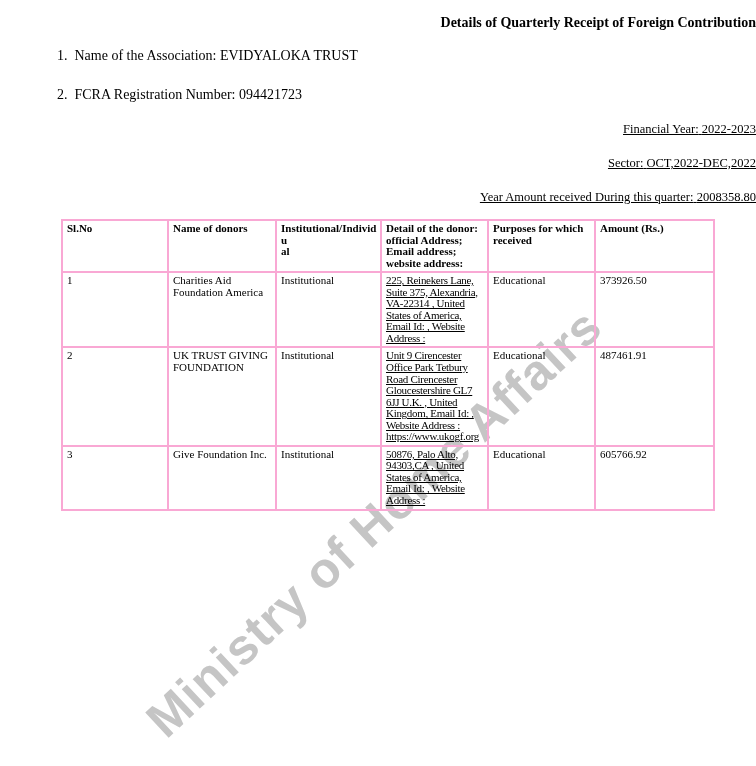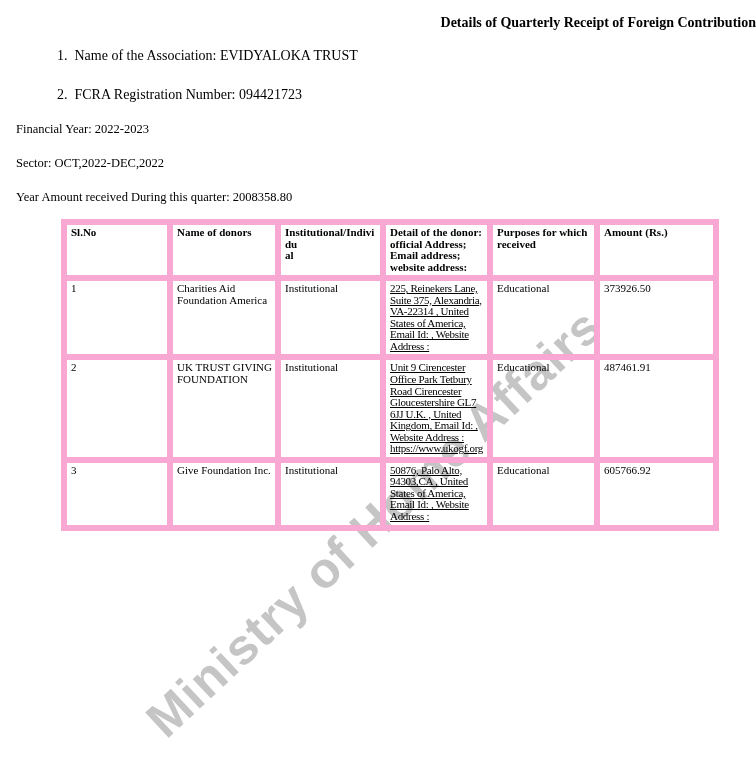--- a/index.html
+++ b/index.html
@@ -16,28 +16,28 @@
     color:#c5c5c5;white-space:nowrap;user-select:none;
   }
   .content{position:relative;z-index:1;}
   .title{
     margin:0;padding-top:15px;text-align:right;
     font-size:14px;font-weight:bold;
   }
   .item{margin:23px 20px 0 57px;font-size:14px;}
   .item.first{margin-top:17px;}
   .item .num{display:inline-block;margin-right:7px;}
-  .centerline{margin:19px 0 0 16px;text-align:left;font-size:12.5px;}
+  .centerline{margin:19px 0 0 4px;text-align:right;font-size:12.5px;text-decoration:underline;}
   table.donors{
     border-collapse:collapse;table-layout:fixed;
     width:652px;margin:14px 0 0 61px;
     background:transparent;
   }
   table.donors th, table.donors td{
-    border:6px solid #f9a8d4;vertical-align:top;text-align:left;
+    border:2px solid #f9a8d4;vertical-align:top;text-align:left;
     padding:2px 3px 2px 4px;font-size:11px;line-height:1.05;
     white-space:pre-line;overflow-wrap:break-word;
     background:transparent;
   }
   table.donors th{font-weight:bold;}
   td.detail{letter-spacing:-0.3px;text-decoration:underline;}
   tr.hdr{height:50px;}
   tr.r1{height:66px;}
   tr.r2{height:89px;}
   tr.r3{height:62px;}

